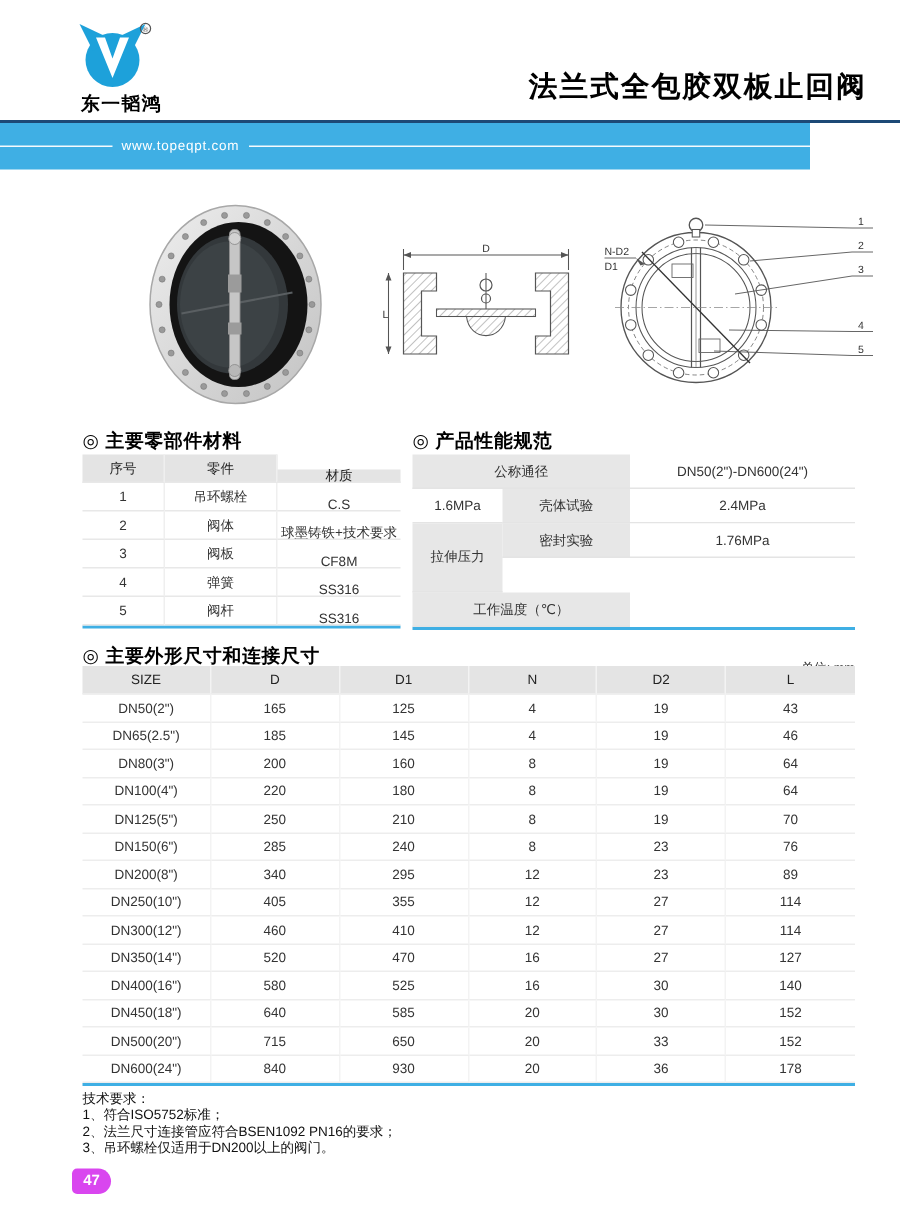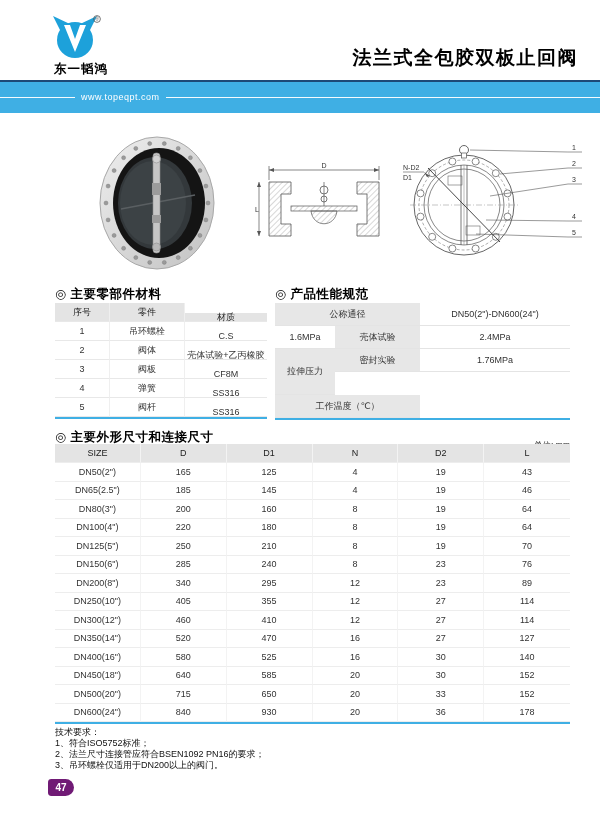--- a/index.html
+++ b/index.html
@@ -6,21 +6,21 @@
   html,body { background:#fff; }
   body { font-family:"Liberation Sans","DejaVu Sans",sans-serif; }
   .page { position:relative; width:600px; height:819px; background:#fff; overflow:hidden; }
 
   
   .brand { position:absolute; left:44px; top:12px; width:64px; text-align:right; }
   .brand-logo { display:block; margin:0 auto; }
   .brand-name { font-size:12.5px; font-weight:bold; color:#000; letter-spacing:1px; margin-top:1px; white-space:nowrap; }
   .page-title { position:absolute; right:22px; top:45px; font-size:19px; font-weight:bold; color:#000; letter-spacing:1.5px; white-space:nowrap; }
   .navy-line { position:absolute; left:0; top:80px; width:600px; height:2px; background:#1d4976; }
-  .web-bar { position:absolute; left:0; top:82px; width:600px; height:31px; background:#3fafe4; }
+  .web-bar { position:absolute; left:0; top:82px; width:540px; height:31px; background:#3fafe4; }
   .web-bar::before { content:""; position:absolute; left:0; right:0; top:15px; height:1px; background:rgba(255,255,255,.95); }
   .web-bar-text { position:absolute; left:75px; top:10px; background:#3fafe4; padding:0 6px; font-size:9px; color:#fff; letter-spacing:.5px; z-index:1; }
 
   
   .photo-svg { position:absolute; left:95px; top:131px; }
   .section-svg { position:absolute; left:253px; top:160px; }
   .front-svg { position:absolute; left:402px; top:138px; }
   text.dwg { font-size:7px; fill:#333; font-family:"Liberation Sans",sans-serif; }
 
   
@@ -55,21 +55,21 @@
   .dims-table > div { display:flex; align-items:center; justify-content:center;
     border-bottom:1px solid #ededed; border-right:1px solid #f3f3f3; white-space:nowrap; }
   .dims-table > div.lastcol { border-right:none; }
   .dims-table > div.dhead { background:#e4e4e4; color:#222; }
 
   
   .notes { position:absolute; left:55px; top:727px; font-size:9px; color:#111; line-height:11px; }
 
   
   .page-badge { position:absolute; left:48px; top:779px; width:26px; height:17px;
-    background:#701a75; color:#fff; font-size:10px; font-weight:bold;
+    background:#d946ef; color:#fff; font-size:10px; font-weight:bold;
     display:flex; align-items:center; justify-content:center;
     border-radius:4px 10px 10px 4px;text-align:center; }
 </style>
 </head>
 <body>
 
 <div class="page">
 
   <div class="brand">
     <svg class="brand-logo" width="52" height="48" viewBox="0 0 52 48">
@@ -216,21 +216,21 @@
   <div class="sec-heading" style="left:55px; top:286px;">◎ 主要零部件材料</div>
   <div class="materials-table">
     <div class="mhead">序号</div>
     <div class="mhead">零件</div>
     <div class="mhead lastcol">材质</div>
   <div>1</div>
       <div>吊环螺栓</div>
       <div class="lastcol">C.S</div>
       <div>2</div>
       <div>阀体</div>
-      <div class="lastcol">壳体试验+乙丙橡胶</div>
+      <div class="lastcol">球墨铸铁+技术要求</div>
       <div>3</div>
       <div>阀板</div>
       <div class="lastcol">CF8M</div>
       <div>4</div>
       <div>弹簧</div>
       <div class="lastcol">SS316</div>
       <div>5</div>
       <div>阀杆</div>
       <div class="lastcol">SS316</div>
     </div>

